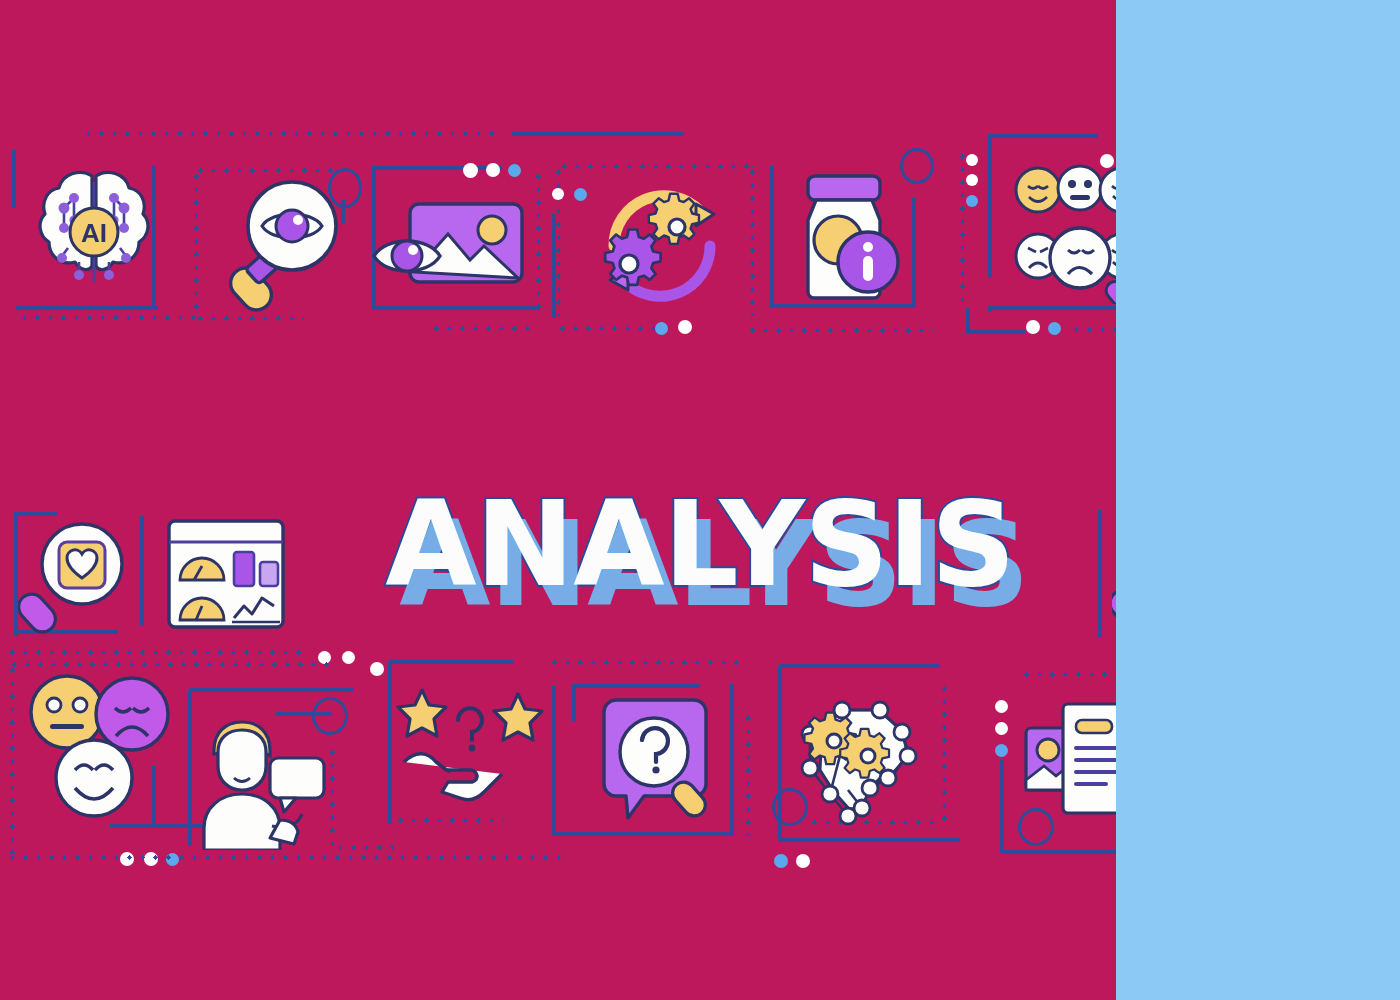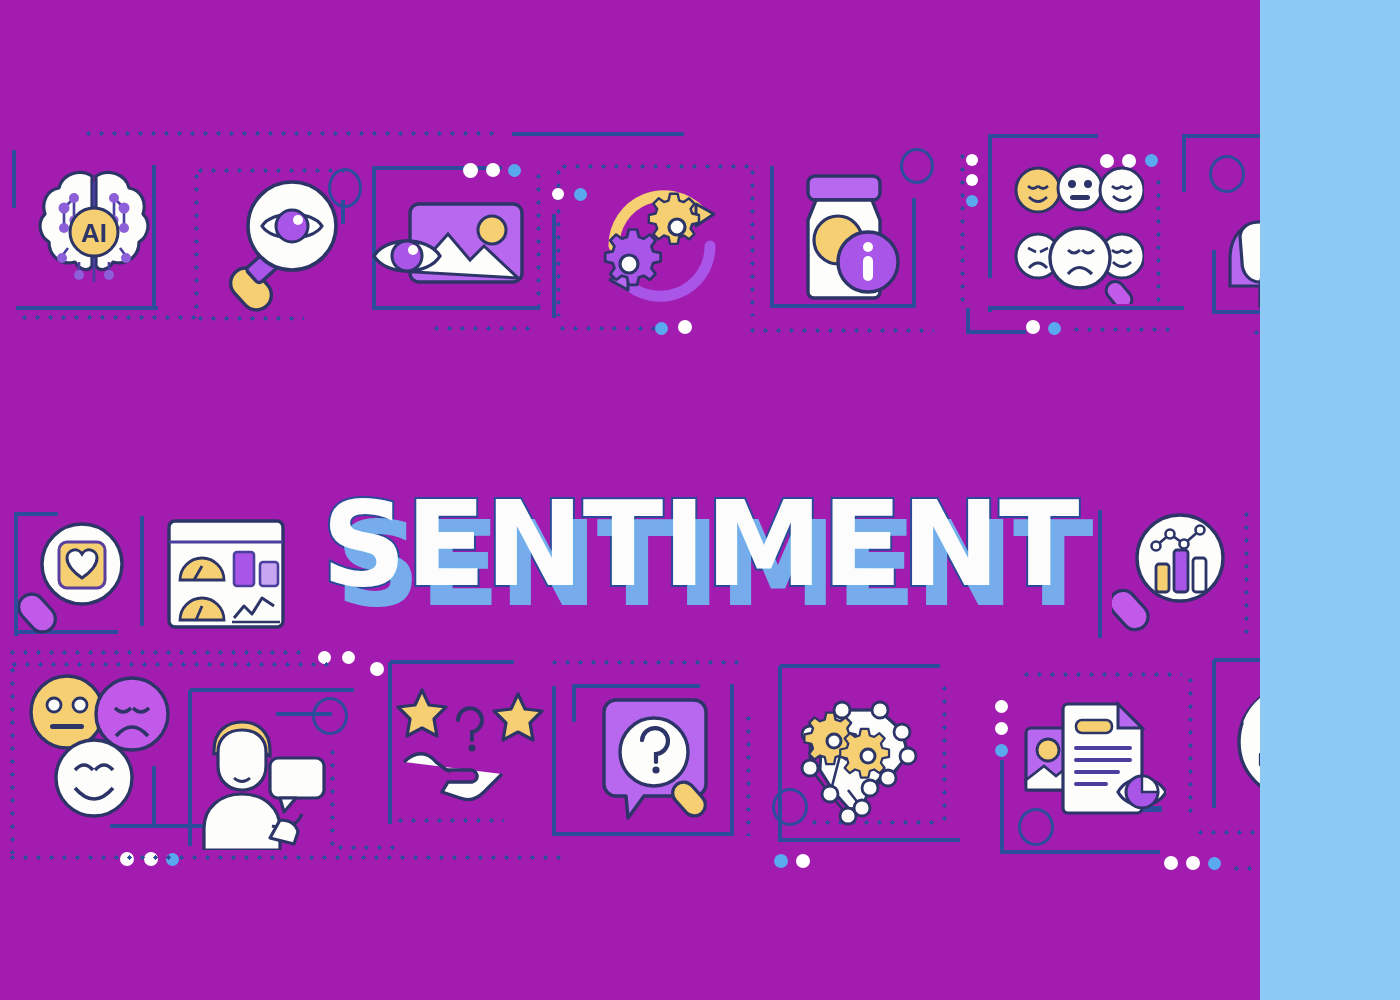--- a/index.html
+++ b/index.html
@@ -2,23 +2,23 @@
 <html><head>
 <meta charset="utf-8">
 <style>
   html, body {
     margin: 0;
     padding: 0;
     background: #8ccaf5;
   }
   #stage {
     position: relative;
-    width: 1260px;
+    width: 1116px;
     height: 1000px;
-    background: #a21caf;
+    background: #be185d;
     overflow: hidden;
     font-family: "Liberation Sans", sans-serif;
   }
   .sline {
     position: absolute;
     background: #2c4d9b;
   }
   .dotrow {
     position: absolute;
     height: 5px;
@@ -350,21 +350,21 @@
 
       <path d="M72 98c0-22 14-36 30-36s30 14 30 36v28H72z" fill="#b768ef" stroke="#2c3468" stroke-width="3.2"></path>
       <path d="M82 76c2-12 12-14 20-14s18 2 20 14l-2 26c0 12-8 20-18 20s-18-8-18-20z" fill="#fdfdfb" stroke="#2c3468" stroke-width="3.2"></path>
 
       <path d="M38 132c0-26 14-42 32-42s32 16 32 42v14H38z" fill="#f5cf72" stroke="#2c3468" stroke-width="3.2"></path>
       <path d="M50 106c2-14 12-16 20-16s18 2 20 16l-2 28c0 12-8 20-18 20s-18-8-18-20z" fill="#fdfdfb" stroke="#2c3468" stroke-width="3.2"></path>
     </svg>
   </div>
 
   <div class="title-wrap" style="top:488px;">
-    <span id="line2" class="title-line">SENTIMENT</span>
+    <span id="line2" class="title-line">ANALYSIS</span>
   </div>
 
   <div class="tile" style="left:18px;top:518px;width:116px;height:116px;">
     <svg viewBox="0 0 116 116" width="116" height="116">
       <rect x="6" y="74" width="26" height="42" rx="13" transform="rotate(-42 19 95)" fill="#c15ae8" stroke="#2c3468" stroke-width="3.2"></rect>
       <circle cx="64" cy="46" r="40" fill="#fdfdfb" stroke="#2c3468" stroke-width="3.4"></circle>
       <rect x="41" y="24" width="46" height="46" rx="8" fill="#f5cf72" stroke="#5a3f9e" stroke-width="3"></rect>
       <path d="M64 60c-10-7-15-13-15-20a8 8 0 0 1 15-4 8 8 0 0 1 15 4c0 7-5 13-15 20z" fill="#fdfdfb" stroke="#2c3468" stroke-width="3"></path>
     </svg>
   </div>

